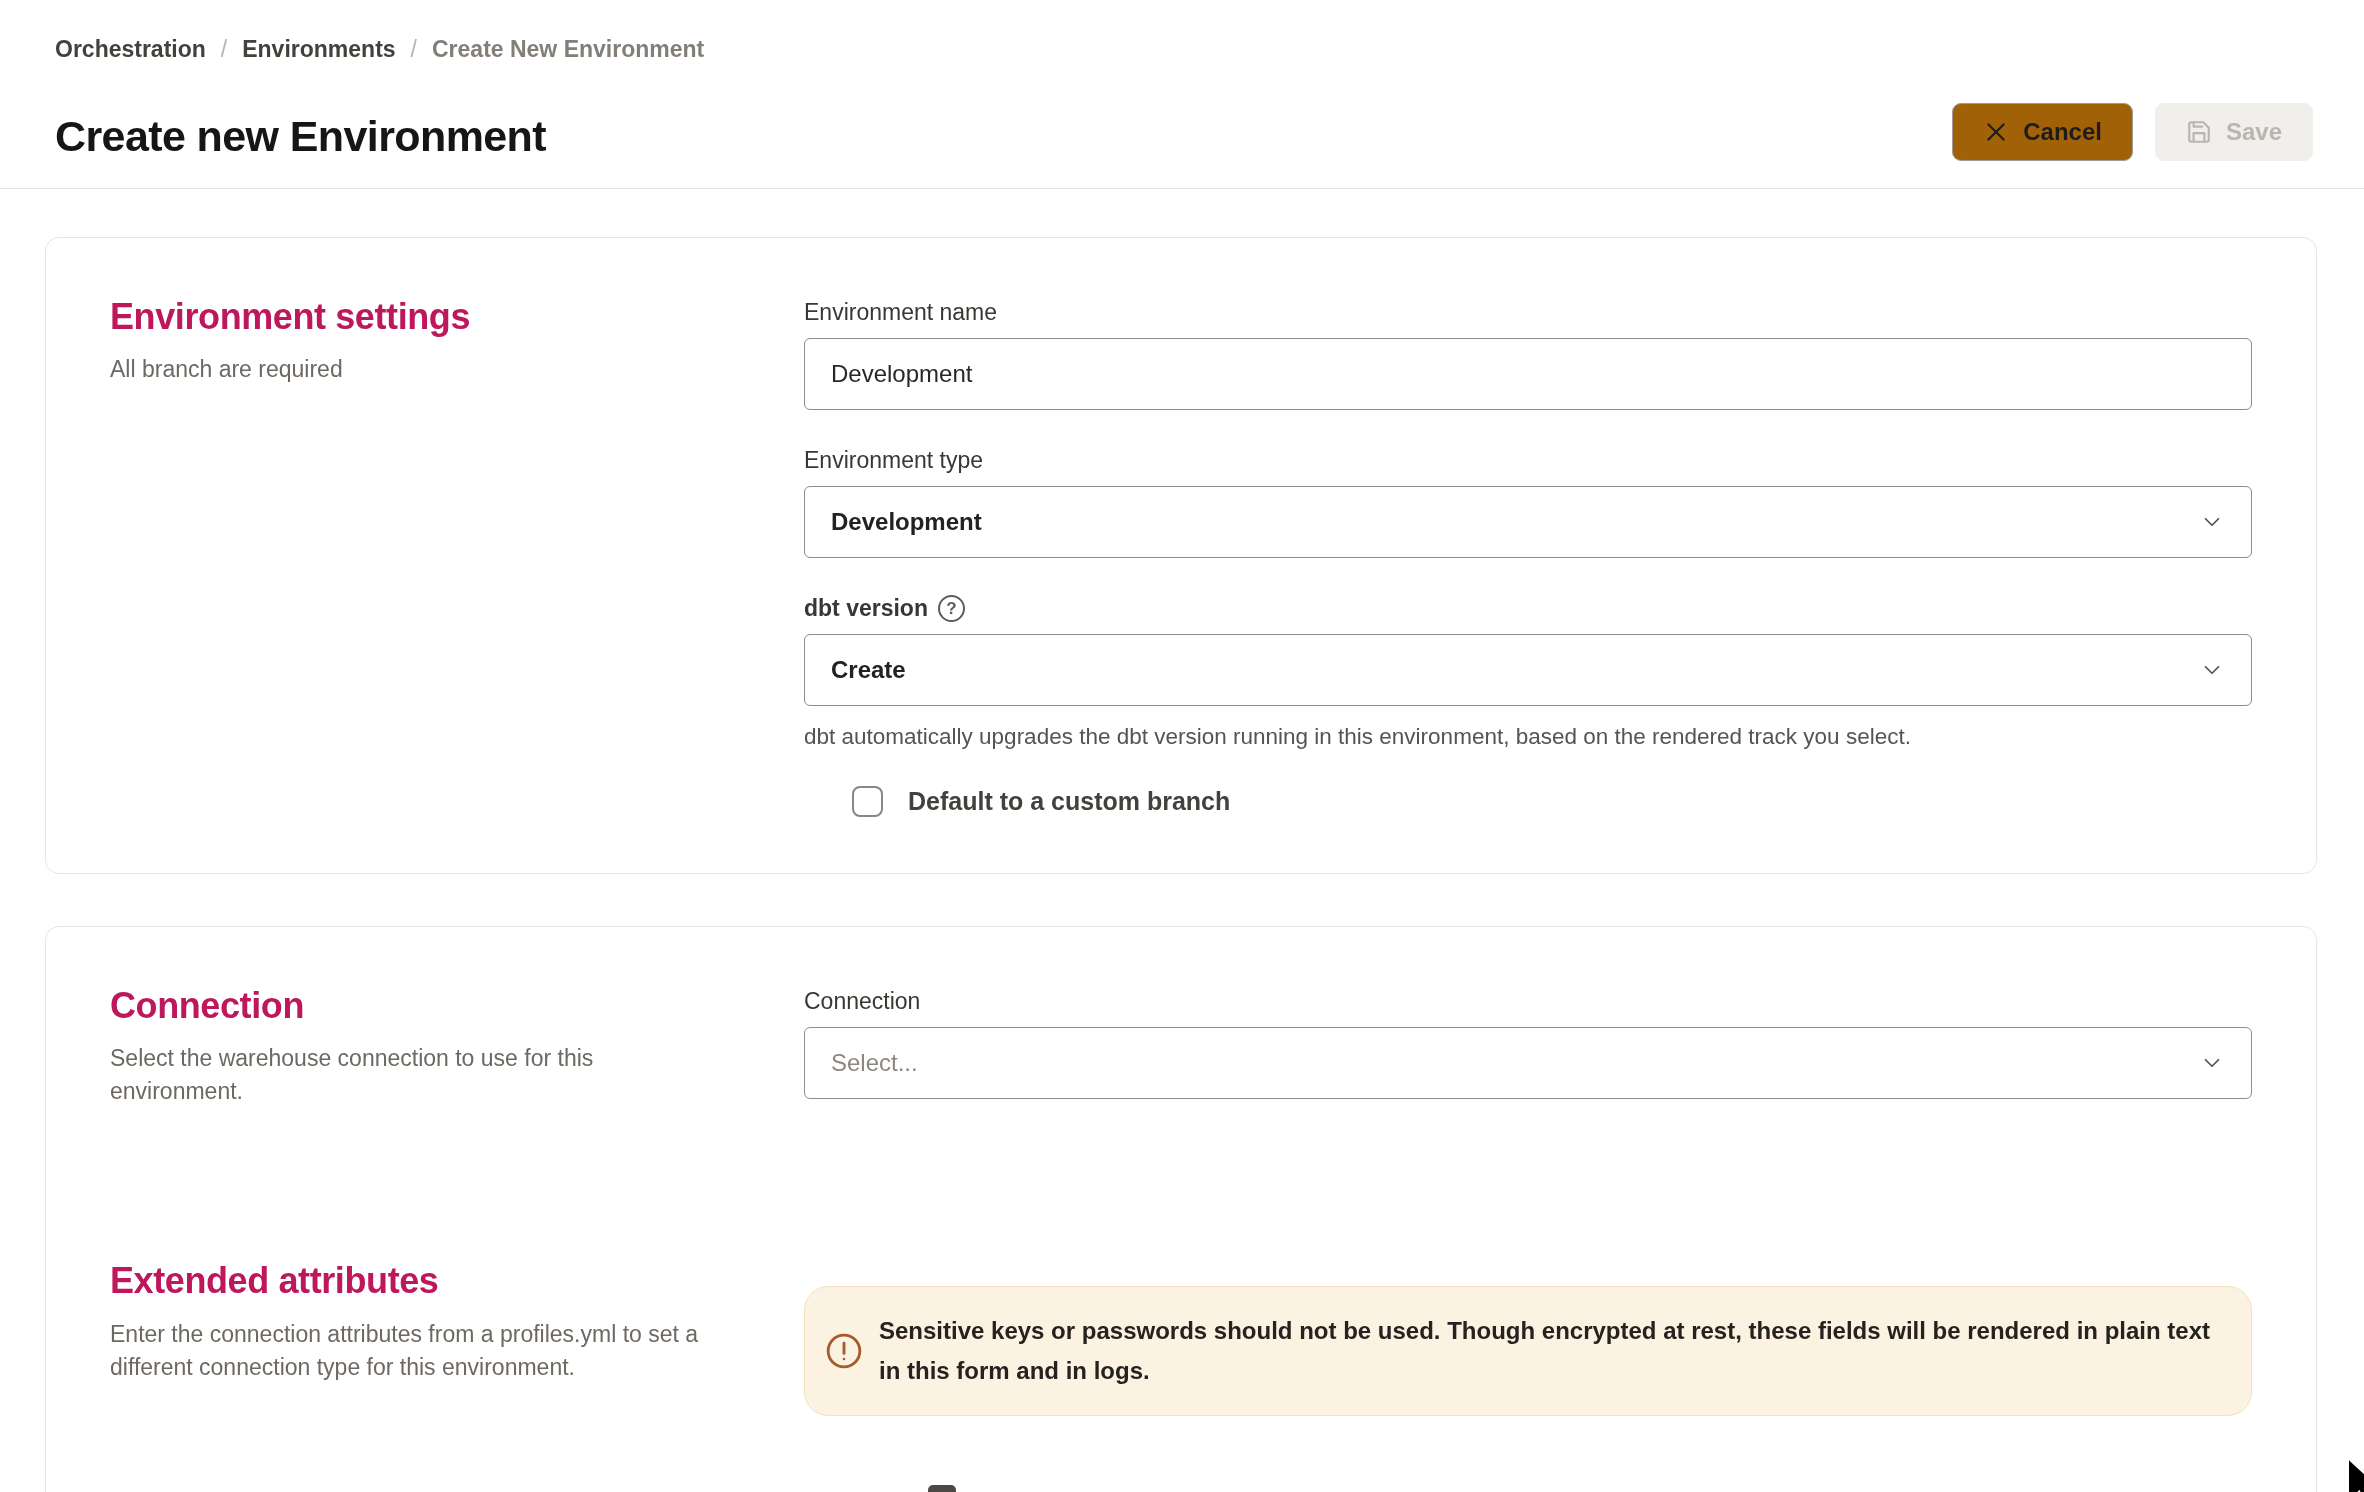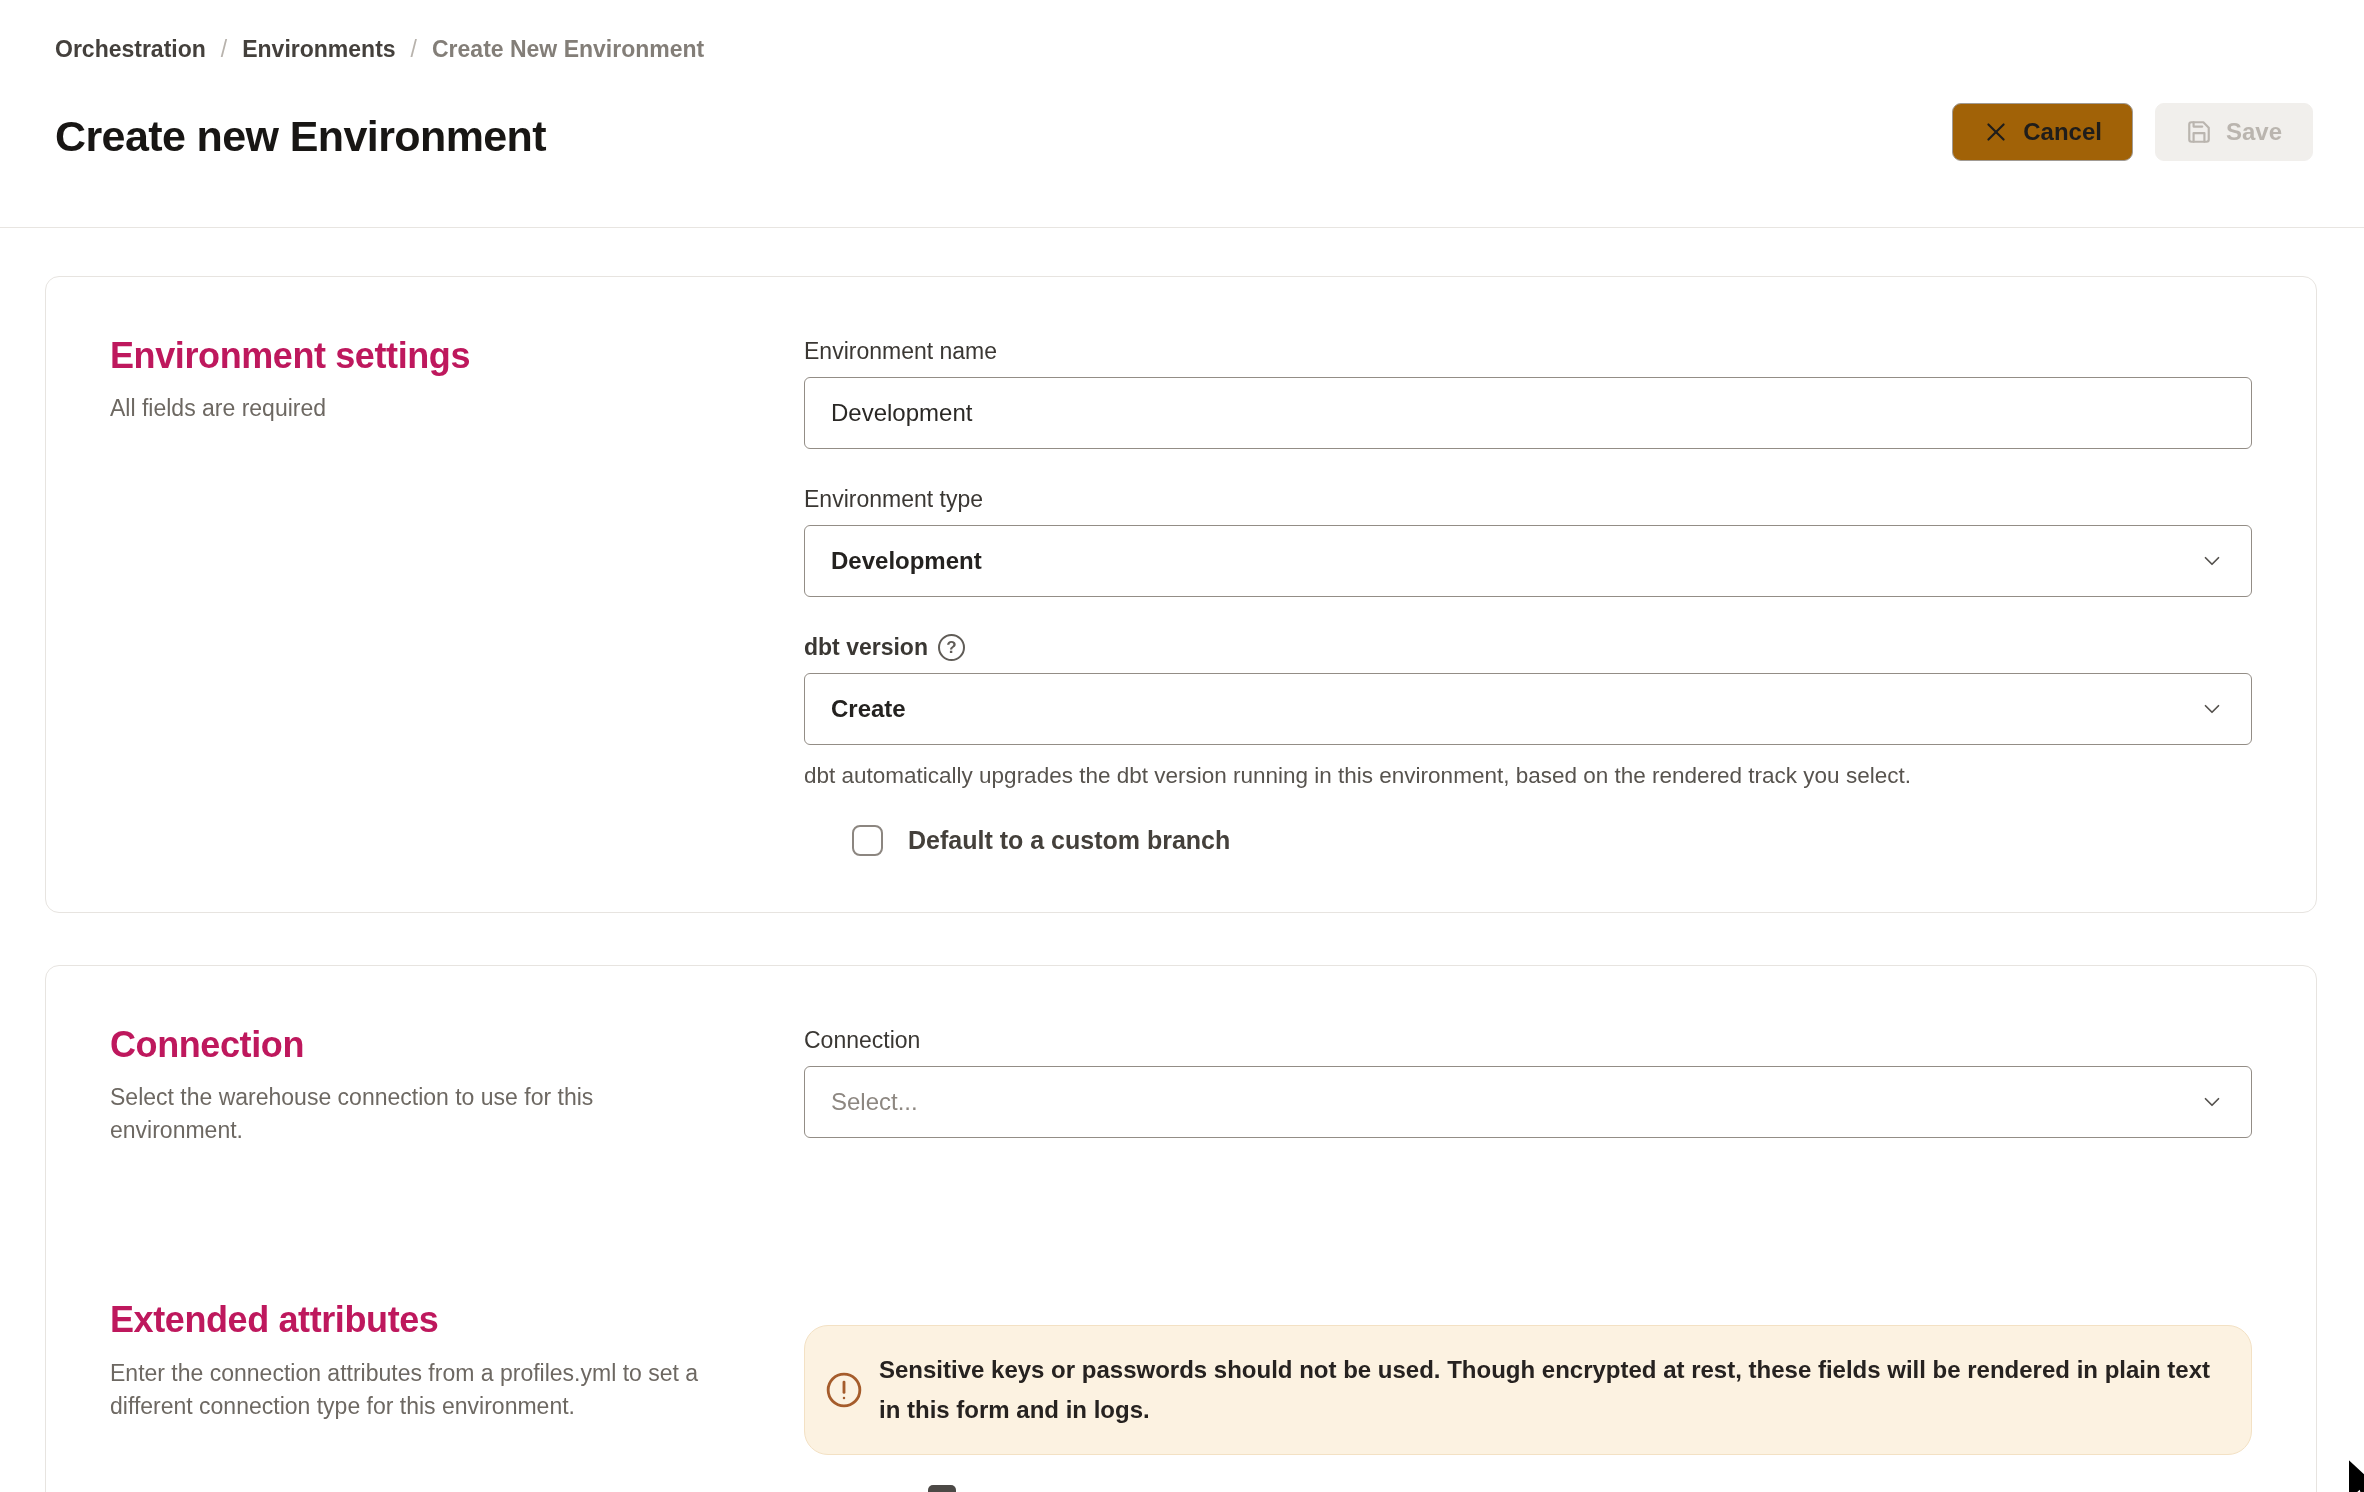--- a/index.html
+++ b/index.html
@@ -4,21 +4,21 @@
 <style>
   * { box-sizing: border-box; }
   html,body { margin:0; padding:0; }
   body {
     width:2364px; height:1492px; overflow:hidden; position:relative;
     background:#ffffff; color:#1f1d1b;
     font-family:"Liberation Sans", sans-serif;
   }
 
   
-  .header { padding:36px 51px 0 55px; border-bottom:1px solid #e8e5e1; height:228px; }
+  .header { padding:36px 51px 0 55px; border-bottom:1px solid #e8e5e1; height:189px; }
   .breadcrumb { display:flex; align-items:center; gap:15px; font-size:23px; font-weight:600; color:#44403c; }
   .breadcrumb .sep { color:#b8b3ad; font-weight:400; }
   .breadcrumb .current { color:#837e78; }
   .title-row { position:relative; margin-top:50px; }
   .page-title { font-size:43px; font-weight:700; letter-spacing:-0.6px; margin:0; line-height:1.08; color:#181614; }
   .actions { position:absolute; right:0; top:-10px; display:flex; gap:22px; }
   .btn {
     height:58px; padding:0 30px; border-radius:9px; font-size:24px; font-weight:600;
     display:flex; align-items:center; gap:14px; font-family:inherit; cursor:pointer;
   }
@@ -113,21 +113,21 @@
         <span>Save</span>
       </button>
     </div>
   </div>
 </div>
 
 <div class="card">
   <div class="row">
     <div class="col-left">
       <h2 class="section-title">Environment settings</h2>
-      <div class="section-sub">All fields are required</div>
+      <div class="section-sub">All branch are required</div>
     </div>
     <div class="col-right">
       <div class="field">
         <div class="field-label">Environment name</div>
         <input class="control" type="text" value="Development" style="">
       </div>
 
       <div class="field">
         <div class="field-label">Environment type</div>
         <div class="control select">

